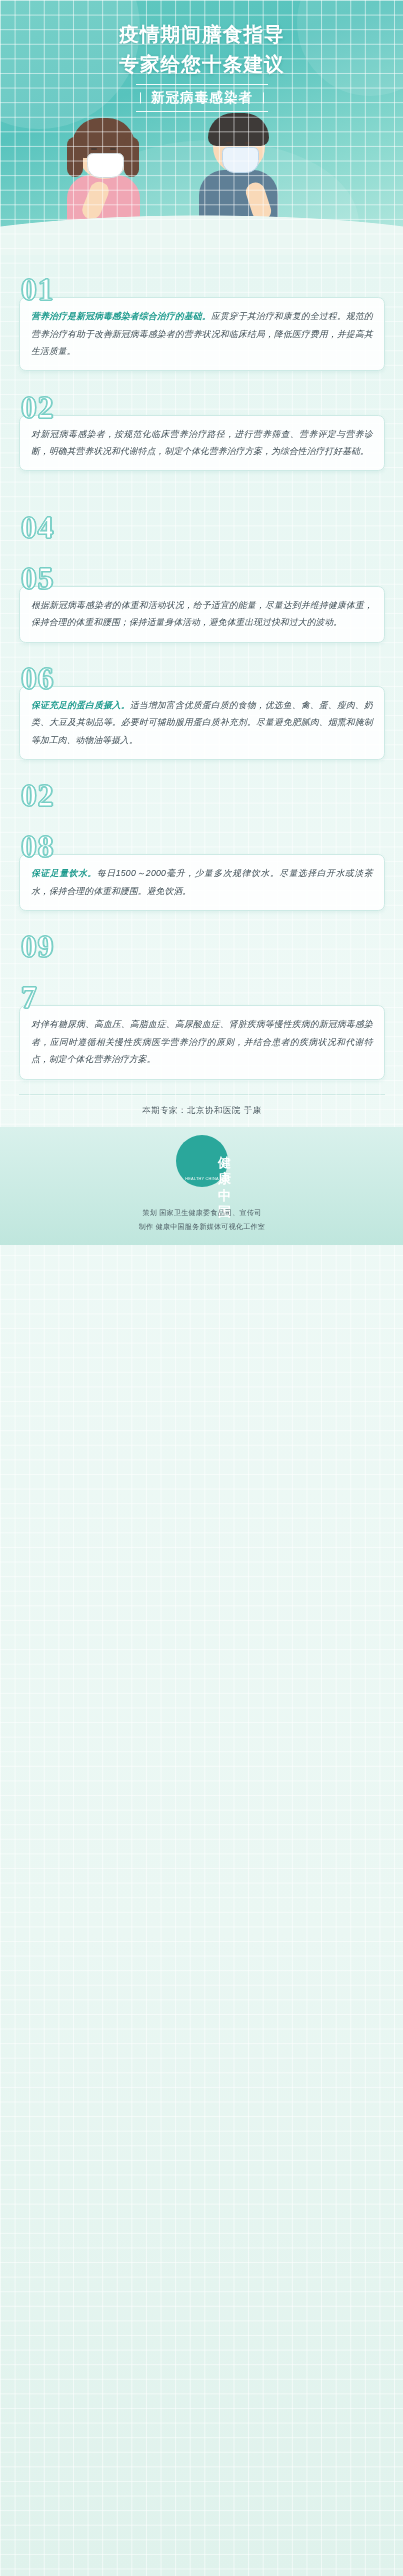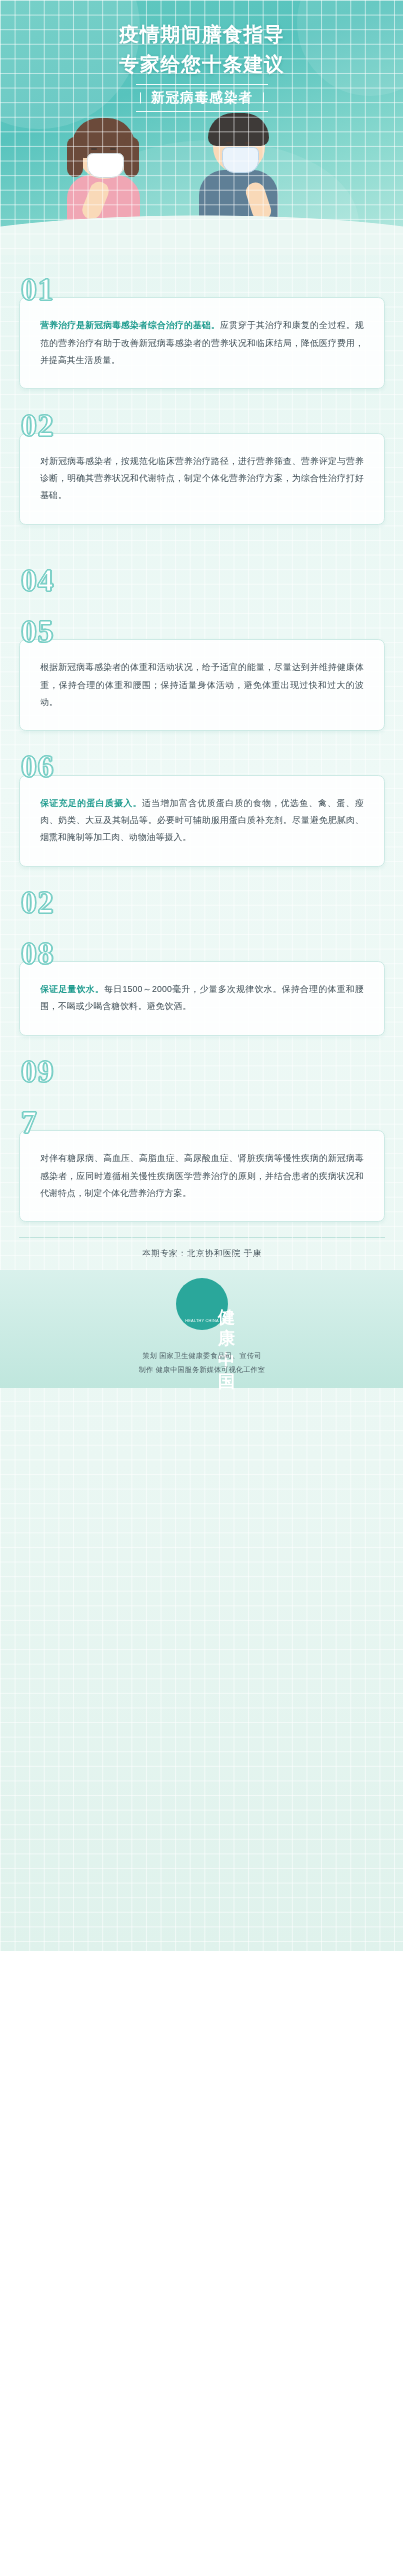--- a/index.html
+++ b/index.html
@@ -6,21 +6,21 @@
     margin: 0;
     padding: 0;
     background: #ffffff;
   }
   body {
     font-family: "Liberation Sans", sans-serif;
   }
   .page {
     position: relative;
     width: 404px;
-    height: 1951px;
+    height: 2576px;
     margin: 0 auto;
     overflow: hidden;
     background: linear-gradient(180deg, #d8f0ec 0%, #e6f6f2 10%, #eef9f6 40%, #eaf7f3 75%, #dff2ec 100%);
   }
   
   .grid-overlay {
     position: absolute;
     inset: 0;
     background-image:
       linear-gradient(to right, rgba(255,255,255,0.55) 0.6px, transparent 0.6px),
@@ -205,26 +205,27 @@
   }
   .box {
     margin-top: -7.9px;
     background: rgba(255,255,255,0.86);
     border: 0.6px solid #cdeae5;
     border-radius: 6.7px;
     padding: 10px 11.2px 10px;
     box-shadow: 0 1.1px 3.4px rgba(90,180,170,0.10);
   }
   .box p {
-    margin: 9px;
+    margin: 0;
     font-size: 8.7px;
     line-height: 2.0;
     color: #3b4a52;
     text-align: justify;
     letter-spacing: 0.2px;
+    font-style: italic;
   }
   .box p .lead {
     color: #1e9b8e;
     font-weight: bold;
   }
 
   
   .expert {
     margin: 5.6px 19px 0;
     padding: 10px 0 7.9px;
@@ -248,22 +249,22 @@
   .logo {
     display: inline-block;
     width: 52px; height: 52px;
     border-radius: 50%;
     background: #2aa79b;
     color: #ffffff;
     position: relative;
   }
   .logo .cn {
     position: absolute;
-    left: 0; right: 0; top: 29px;
-    font-size: 17px;
+    left: 0; right: 0; top: 20px;
+    font-size: 13px;
     font-weight: bold;
     line-height: 1.25;
     letter-spacing: 0.6px;
     padding-left: 42px;
   }
   .logo .en {
     position: absolute;
     left: 0; right: 0; bottom: 6.7px;
     font-size: 3.9px;
     letter-spacing: 0.2px;
@@ -363,21 +364,21 @@
       </div>
     </div>
 
     <div class="card">
       <div class="num">02</div>
     </div>
 
     <div class="card">
       <div class="num">08</div>
       <div class="box">
-        <p><span class="lead">保证足量饮水。</span><span>每日1500～2000毫升，少量多次规律饮水。保持合理的体重和腰围，不喝或少喝含糖饮料。避免饮酒。</span></p>
+        <p><span class="lead">保证足量饮水。</span><span>每日1500～2000毫升，少量多次规律饮水。尽量选择白开水或淡茶水，保持合理的体重和腰围。避免饮酒。</span></p>
       </div>
     </div>
 
     <div class="card">
       <div class="num">09</div>
     </div>
 
     <div class="card">
       <div class="num">7</div>
       <div class="box">

